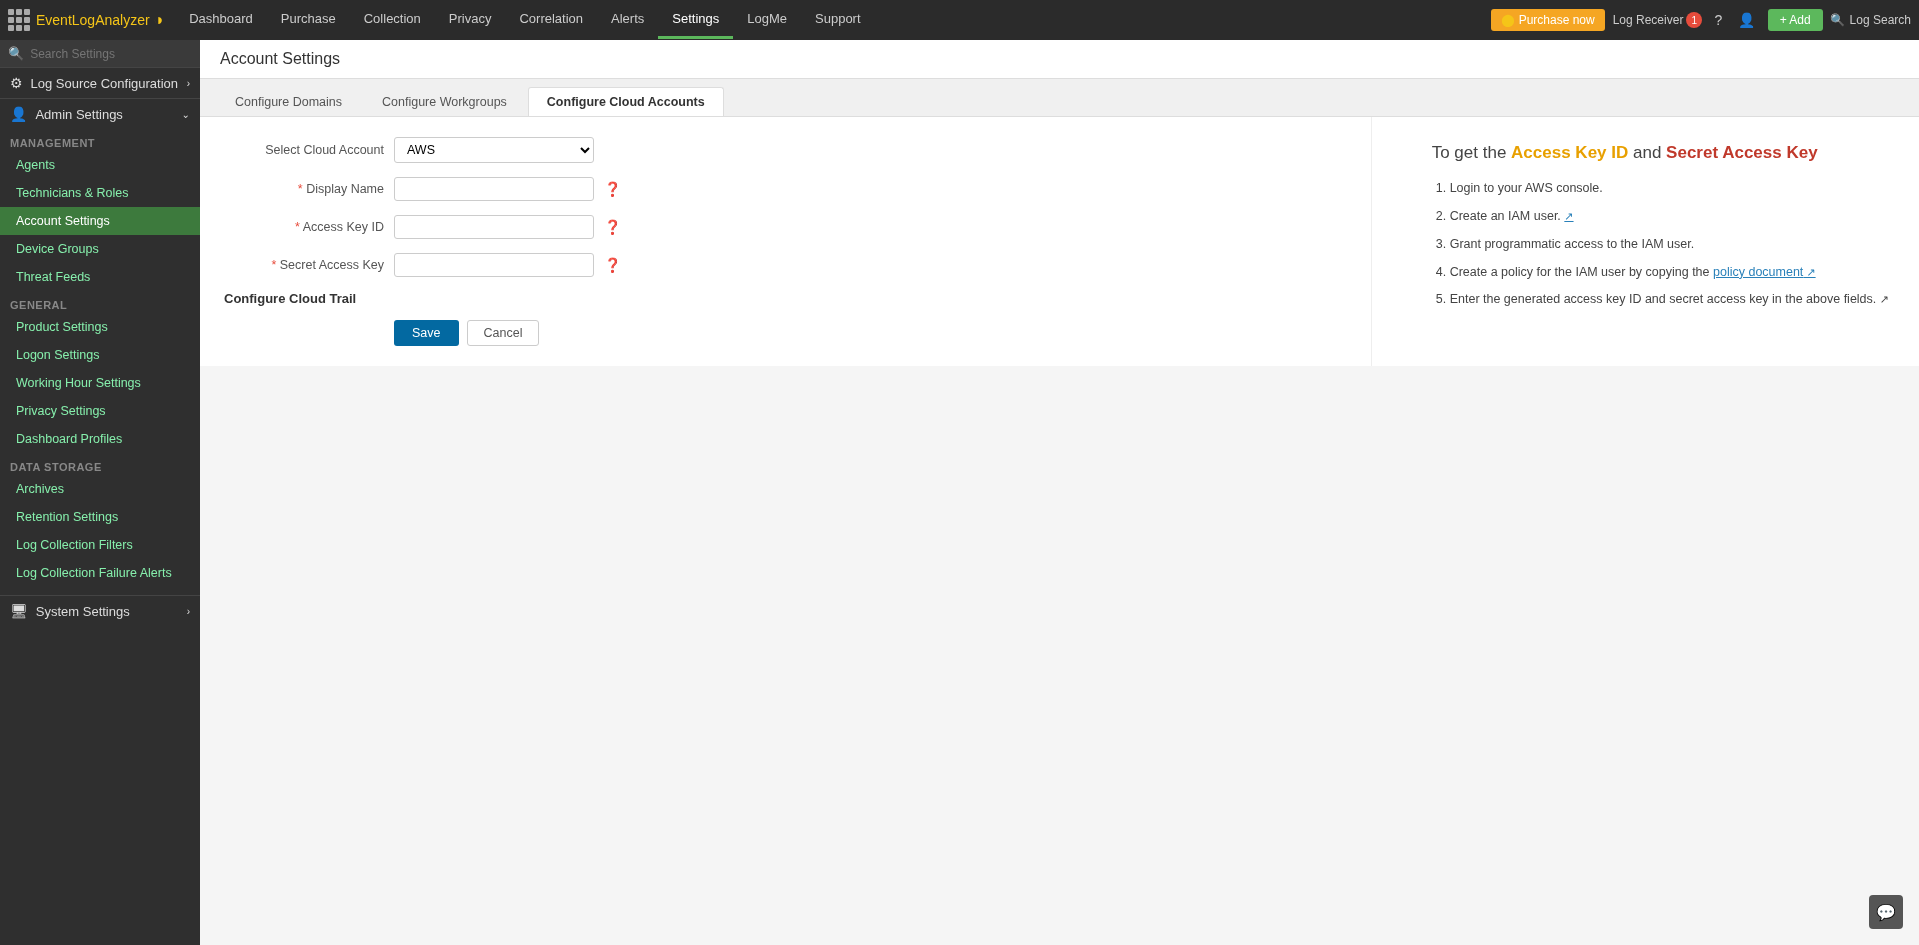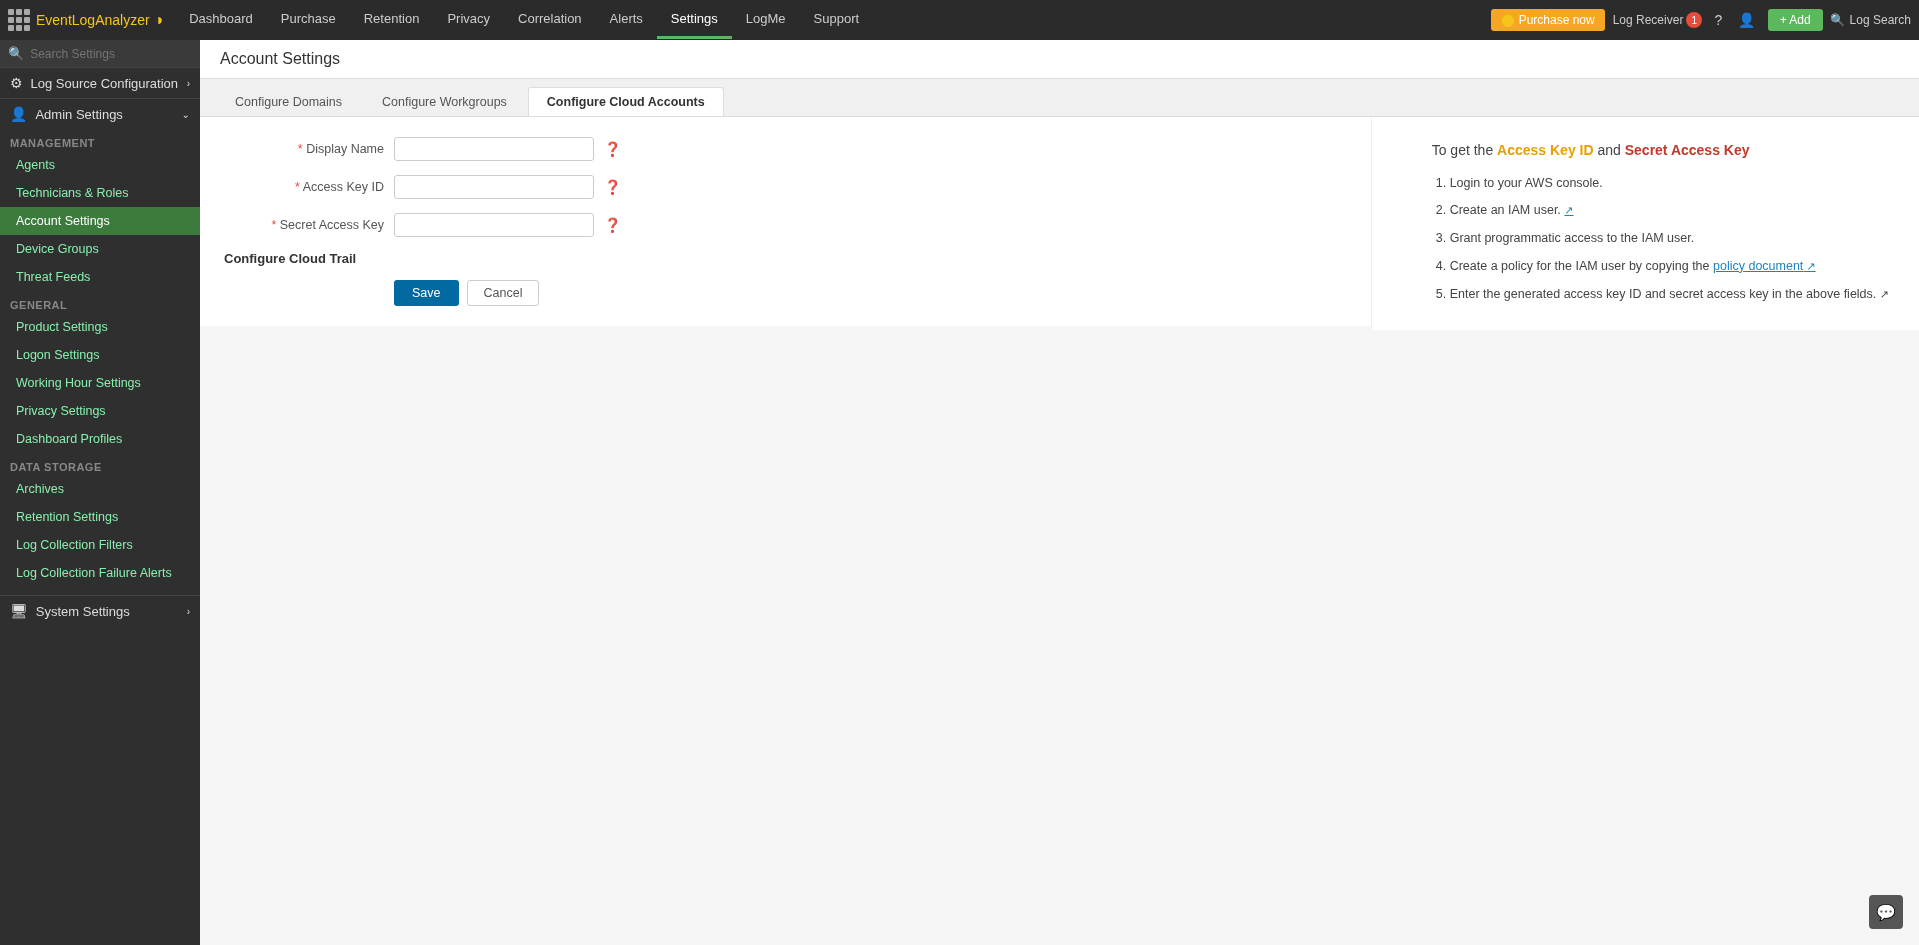--- a/index.html
+++ b/index.html
@@ -298,21 +298,21 @@
     .right-panel {
       padding: 20px 30px 20px 60px;
       background: #fff;
       border-left: 1px solid #eee;
       min-width: 520px;
       font-size: 12.5px;
       color: #444;
       line-height: 1.9;
     }
     .right-panel-title {
-      font-size: 14px;
+      font-size: 17px;
       margin-bottom: 8px;
     }
     .right-panel-title .key1 { color: #e8a000; font-weight: bold; }
     .right-panel-title .key2 { color: #c0392b; font-weight: bold; }
     .right-panel ol {
       padding-left: 18px;
     }
     .right-panel ol li {
       margin-bottom: 4px;
     }
@@ -359,21 +359,21 @@
         <span></span>
         <span></span>
     </div>
     <span class="logo-text">
       <span>EventLog</span><span style="color:#f5c518;">Analyzer</span> <span style="color:#f5c518; font-size:16px;">◑</span>
     </span>
   </div>
   <div class="nav-items">
     <div class="nav-item">Dashboard</div>
     <div class="nav-item">Purchase</div>
-    <div class="nav-item">Retention</div>
+    <div class="nav-item">Collection</div>
     <div class="nav-item">Privacy</div>
     <div class="nav-item">Correlation</div>
     <div class="nav-item">Alerts</div>
     <div class="nav-item active">Settings</div>
     <div class="nav-item">LogMe</div>
     <div class="nav-item">Support</div>
   </div>
   <div class="nav-right">
     <button class="purchase-btn">
       <span style="color:#f5c518;">⬤</span>
@@ -477,20 +477,28 @@
       <div class="tab">Configure Domains</div>
       <div class="tab">Configure Workgroups</div>
       <div class="tab active">Configure Cloud Accounts</div>
     </div>
 
     <div class="content-wrapper">
 
       <div class="form-panel">
         <div class="form-area">
 
+          <div class="form-row">
+            <div class="form-label">Select Cloud Account</div>
+            <select class="form-select">
+              <option>AWS</option>
+              <option>Azure</option>
+              <option>GCP</option>
+            </select>
+          </div>
 
           <div class="form-row">
             <div class="form-label required">Display Name</div>
             <input type="text" class="form-input" placeholder="" style="">
             <span class="help-icon">❓</span>
           </div>
 
           <div class="form-row">
             <div class="form-label required">Access Key ID</div>
             <input type="text" class="form-input" placeholder="" style="">

